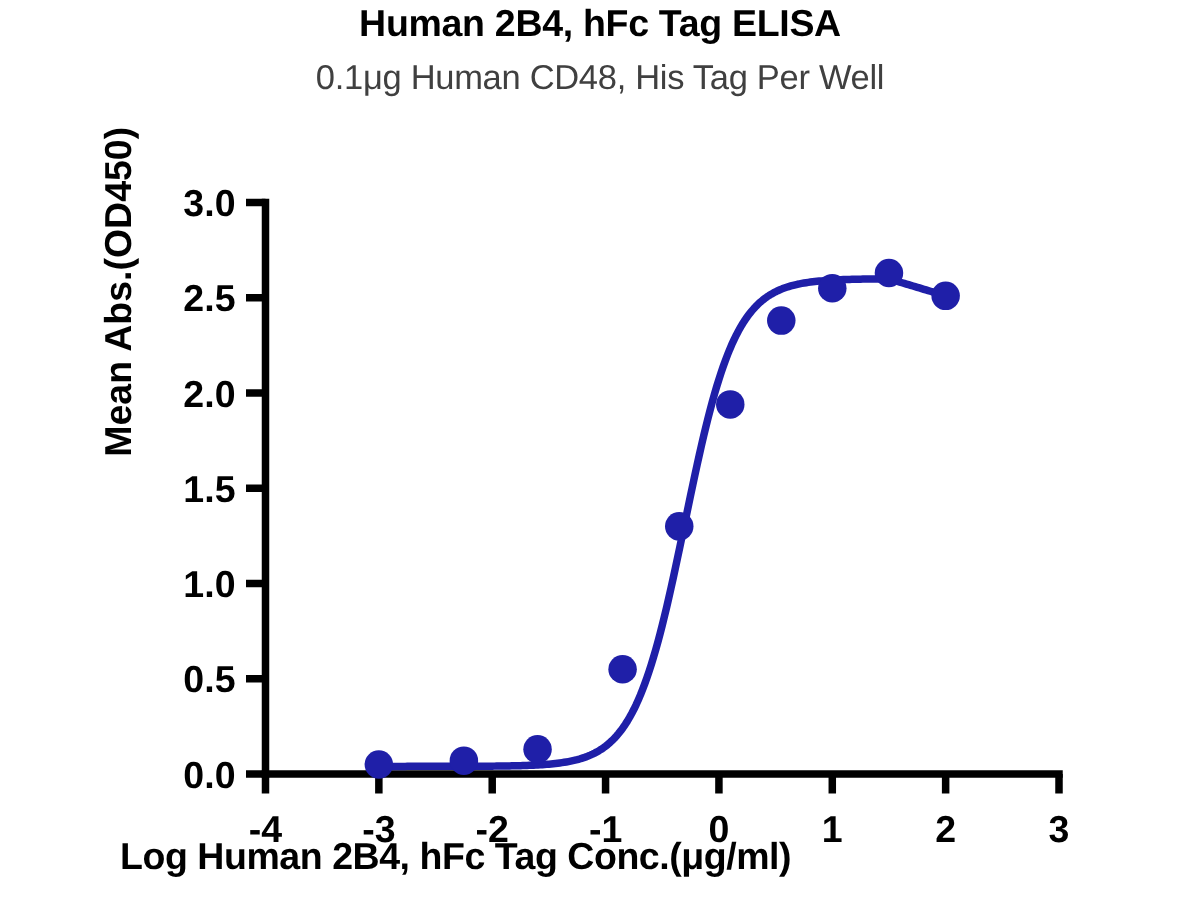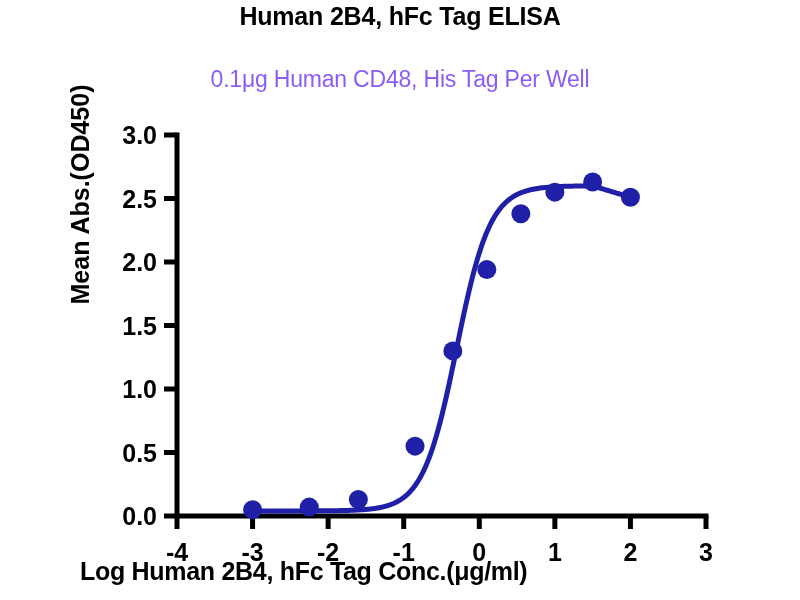--- a/index.html
+++ b/index.html
@@ -30,23 +30,22 @@
     letter-spacing: -0.2px;
   }
   .subtitle {
     position: absolute;
     top: 38px;
     left: 0;
     width: 800px;
     text-align: center;
     font-size: 23px;
     font-weight: normal;
-    color: #8b5cf6;
+    color: #404040;
     letter-spacing: -0.2px;
-    margin-top: 28px;
   }
   .plot-svg {
     position: absolute;
     top: 0;
     left: 0;
   }
   .ylabel {
     position: absolute;
     left: -80px;
     top: 180px;

